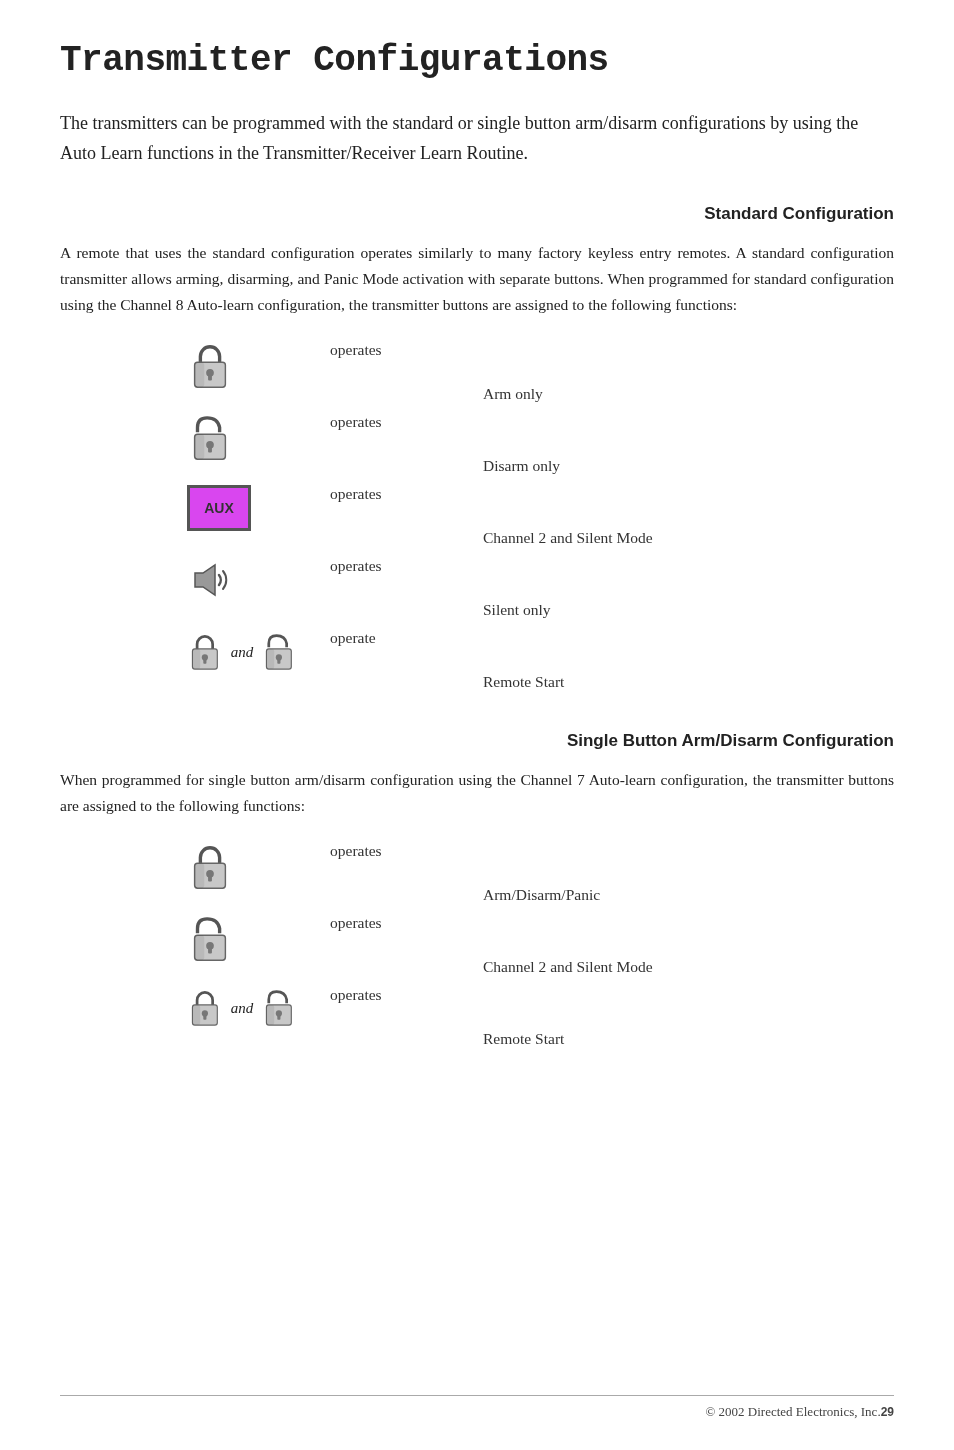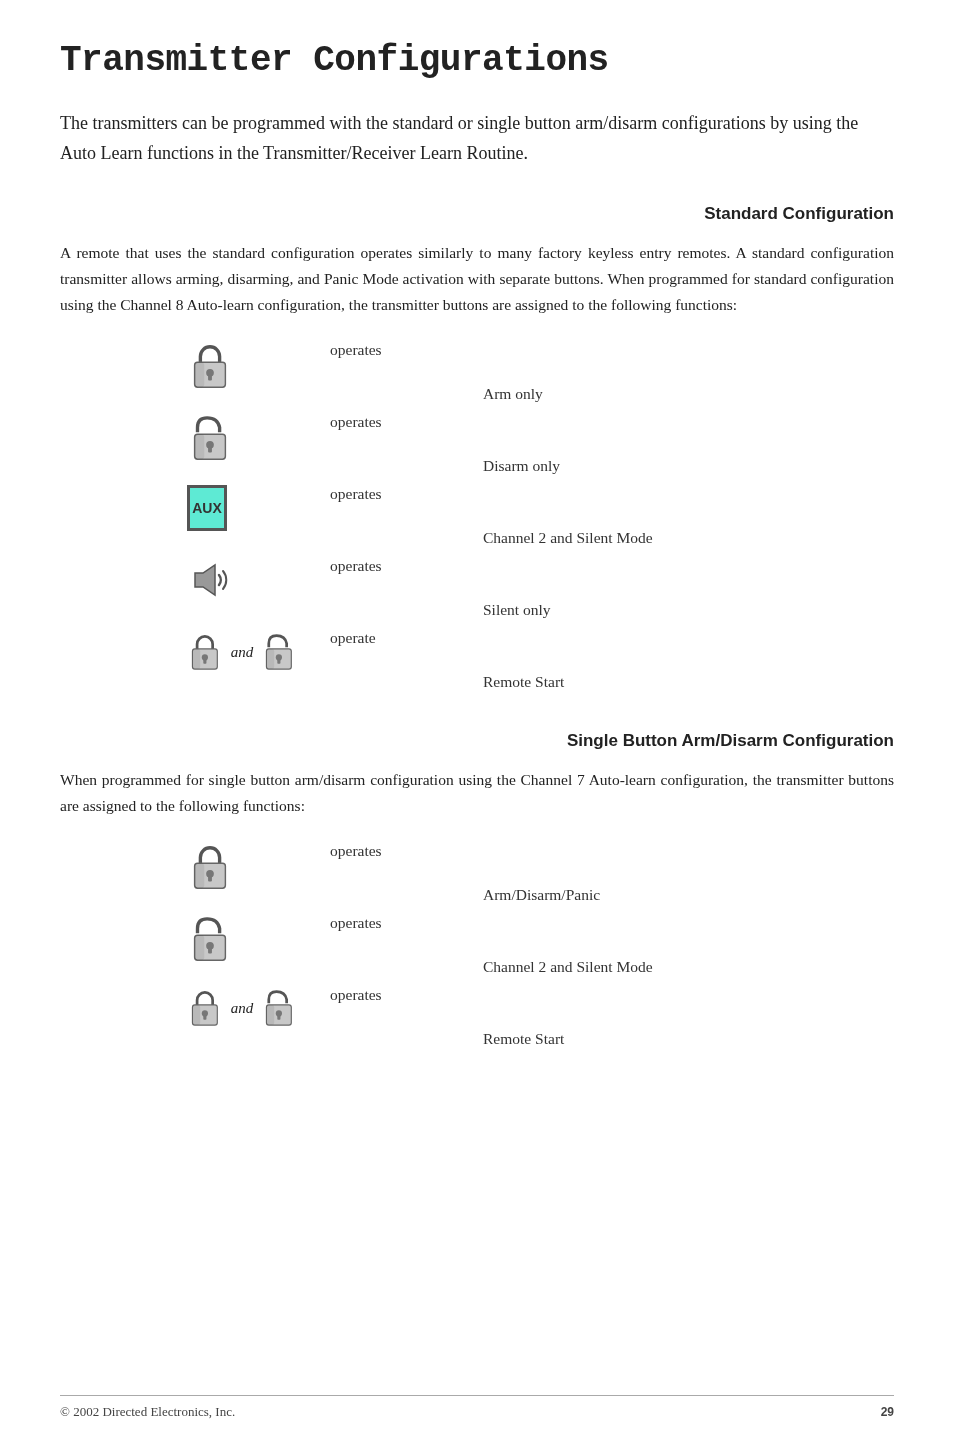--- a/index.html
+++ b/index.html
@@ -76,46 +76,46 @@
       width: 46px;
       height: 50px;
     }
     
     .unlock-icon {
       width: 46px;
       height: 50px;
     }
     
     .aux-icon {
-      width: 40px;
+      width: 64px;
       height: 46px;
       border: 3px solid #555;
       display: flex;
       align-items: center;
       justify-content: center;
       font-family: Arial, sans-serif;
       font-size: 14px;
       font-weight: 900;
       color: #333;
-      background: #5eead4;
+      background: #d946ef;
     }
     
     .panic-icon {
       width: 46px;
       height: 46px;
     }
     .footer {
       position: absolute;
       bottom: 30px;
       left: 60px;
       right: 60px;
       border-top: 1px solid #aaa;
       padding-top: 8px;
       display: flex;
-      justify-content: space-between;
+      justify-content: flex-end;
       align-items: center;
       font-size: 13px;
       color: #444;
     }
     .footer-page {
       font-family: Arial, sans-serif;
       font-size: 12px;
       font-weight: 900;
     }
   </style>

